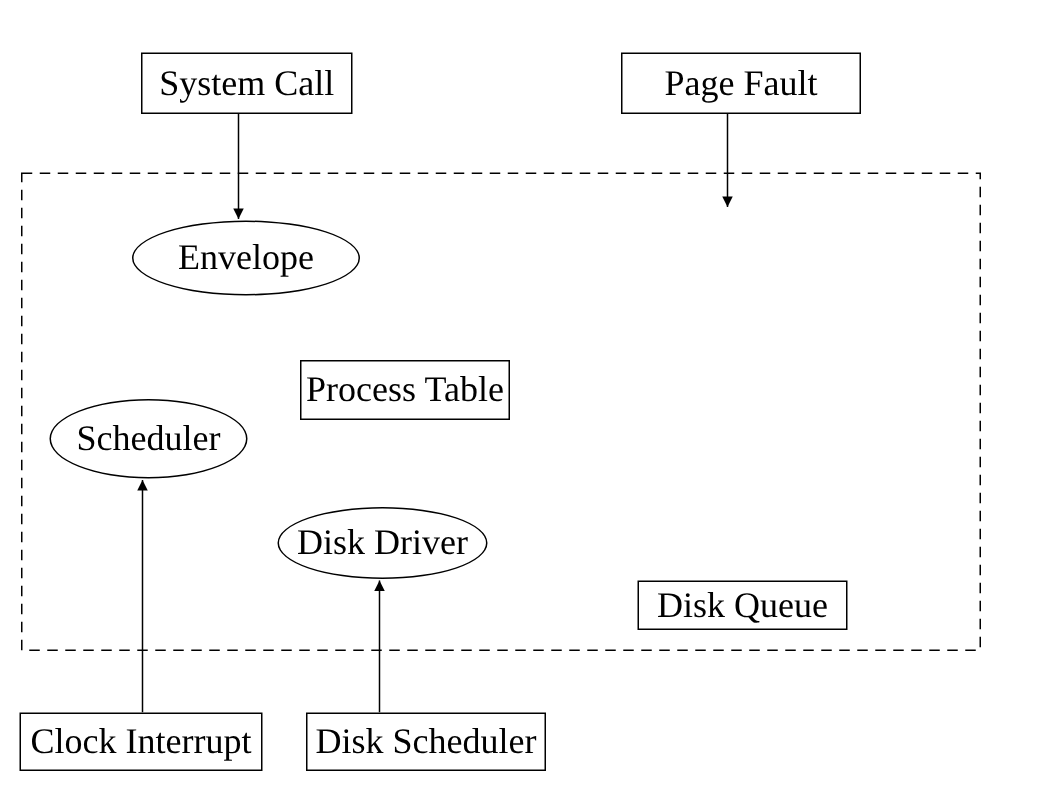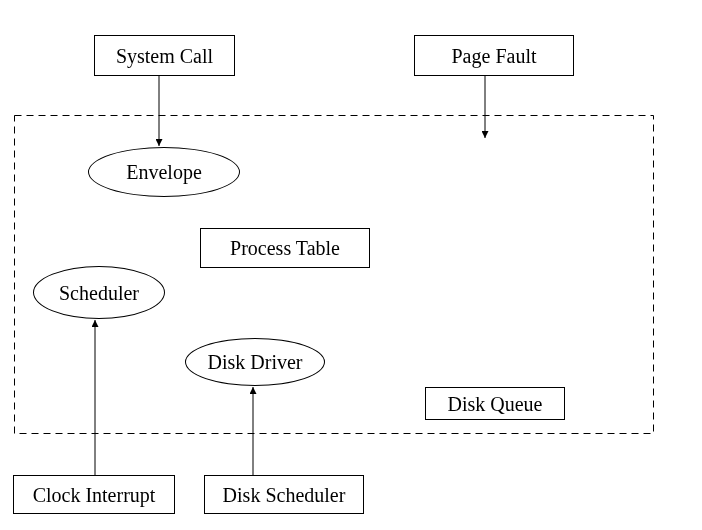--- a/index.html
+++ b/index.html
@@ -23,34 +23,34 @@
     width: 702px;
     height: 530px;
   }
   .node {
     position: absolute;
     display: flex;
     align-items: center;
     justify-content: center;
     background: #ffffff;
     border: 1px solid #000000;
-    font-size: 20px;
+    font-size: 24px;
     line-height: 1;
     white-space: nowrap;
     box-sizing: border-box;
   }
   .ellipse {
     border-radius: 50%;
   }
   
   #n-system-call      { left: 94px;  top: 35px;  width: 141px; height: 41px; }
   #n-page-fault       { left: 414px; top: 35px;  width: 160px; height: 41px; }
   #n-envelope         { left: 88px;  top: 147px; width: 152px; height: 50px; }
   #n-memory-management{ left: 355px; top: 139px; width: 250px; height: 74px; }
-  #n-process-table    { left: 200px; top: 228px; width: 170px; height: 40px; }
+  #n-process-table    { left: 200px; top: 240px; width: 140px; height: 40px; }
   #n-scheduler        { left: 33px;  top: 266px; width: 132px; height: 53px; }
   #n-disk-driver      { left: 185px; top: 338px; width: 140px; height: 48px; }
   #n-disk-queue       { left: 425px; top: 346px; width: 140px; height: 33px; margin-top: 41px; }
   #n-clock-interrupt  { left: 13px;  top: 475px; width: 162px; height: 39px; }
   #n-disk-interrupt   { left: 204px; top: 475px; width: 160px; height: 39px; }
 </style>
 </head>
 <body>
 
 <div id="stage">

